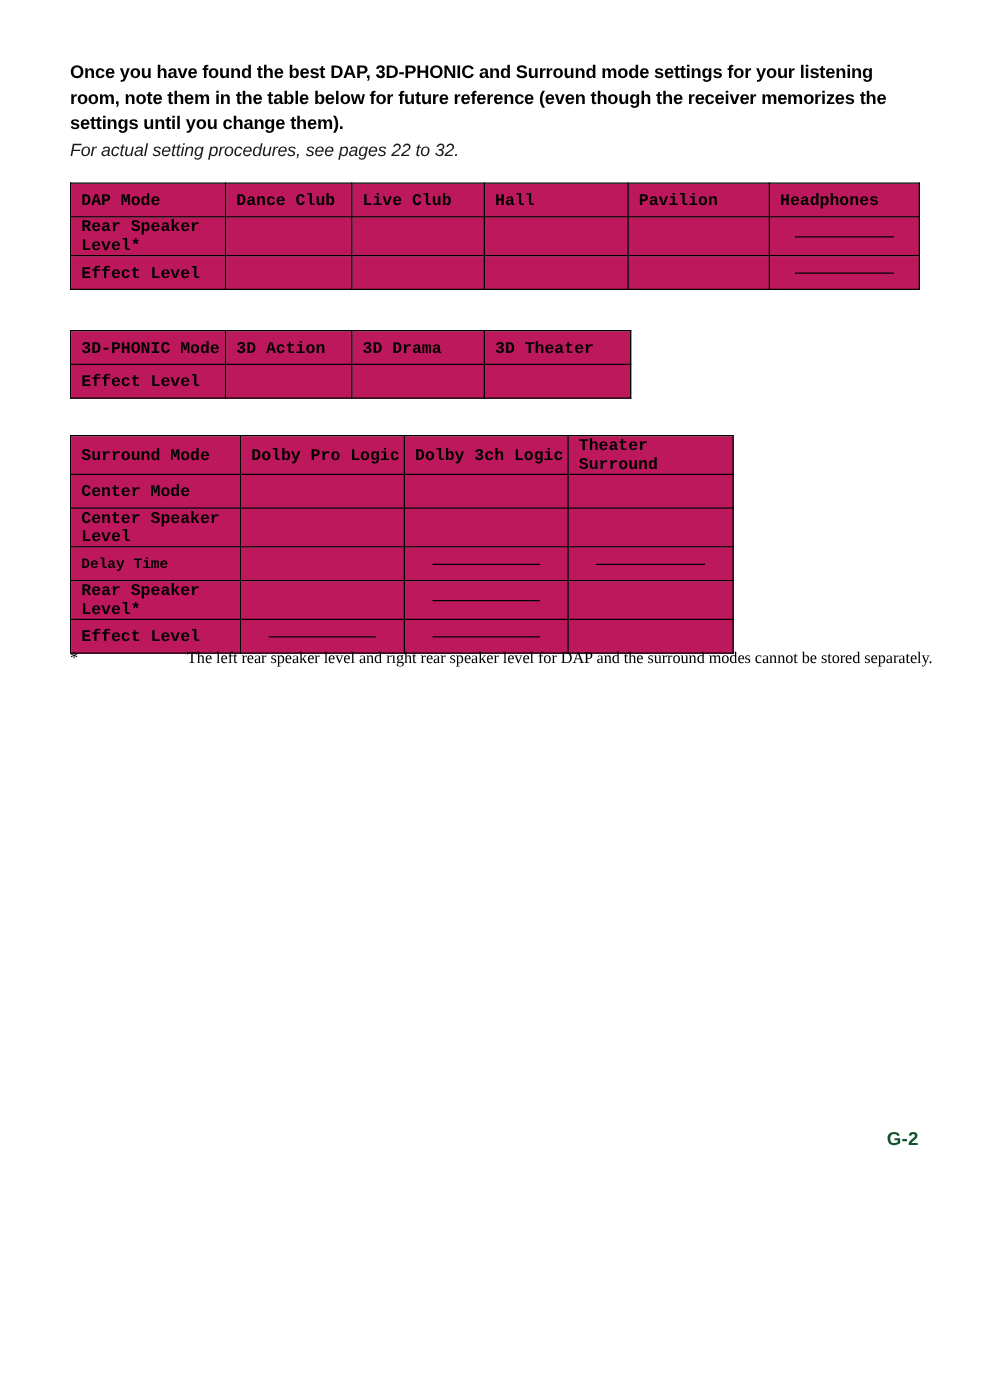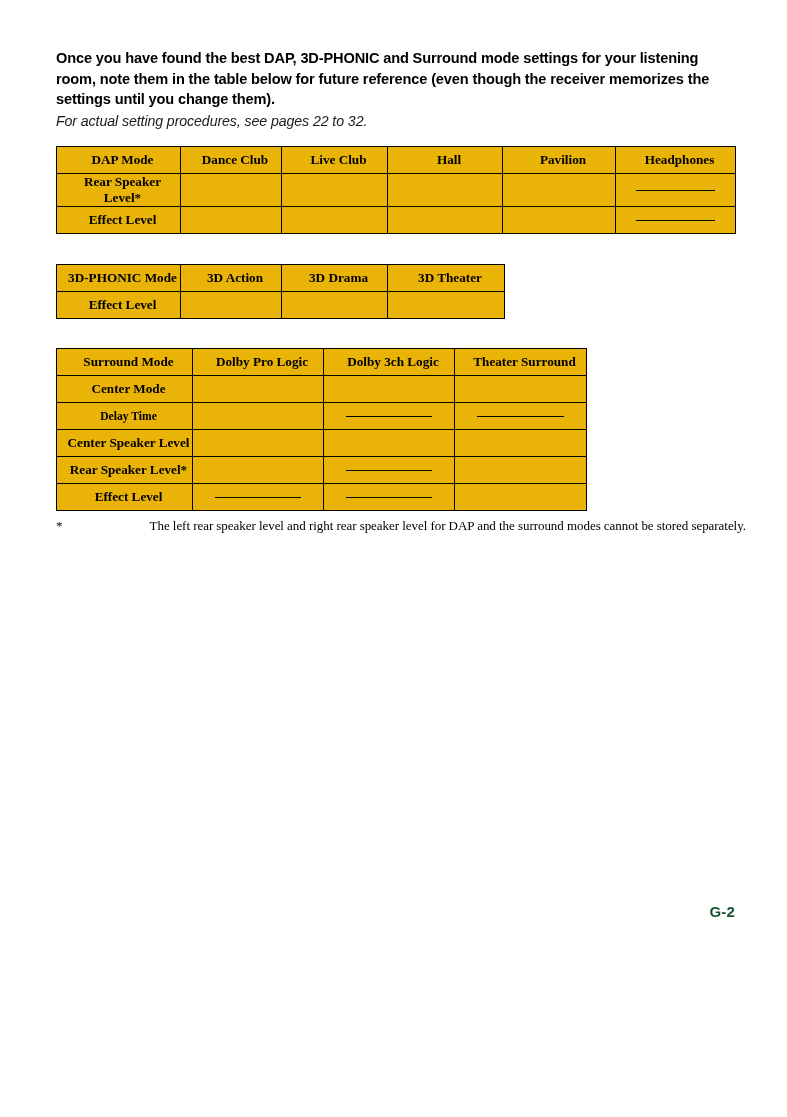--- a/index.html
+++ b/index.html
@@ -53,27 +53,28 @@
   
   .tbl {
     position: absolute;
     border-collapse: collapse;
     table-layout: fixed;
     font-family: "Liberation Serif", serif;
   }
   .tbl td, .tbl th {
     border: 1.3px solid #000;
     padding: 0 0 0 8px;
-    text-align: center;
+    text-align: left;
     vertical-align: middle;
     font-weight: bold;
     font-size: 13.2px;
     height: 27px;
     box-sizing: border-box;
-    background: #eab308;
+    background: #be185d;
+    font-family: Liberation Mono, monospace;
   }
   .tbl th {
     font-weight: bold;
   }
   .tbl td.small-label {
     font-size: 11.6px;
   }
   .tbl td.blank {
     padding: 0;
   }
@@ -250,38 +251,38 @@
       </tr>
     </thead>
     <tbody>
       <tr>
         <td>Center Mode</td>
         <td class="blank"></td>
         <td class="blank"></td>
         <td class="blank"></td>
       </tr>
       <tr>
+        <td>Center Speaker Level</td>
+        <td class="blank"></td>
+        <td class="blank"></td>
+        <td class="blank"></td>
+      </tr>
+      <tr>
         <td class="small-label">Delay Time</td>
         <td class="blank"></td>
         <td class="blank">
           <span class="dashwrap">
               <i class="dash"></i>
             </span>
         </td>
         <td class="blank">
           <span class="dashwrap">
               <i class="dash"></i>
             </span>
         </td>
-      </tr>
-      <tr>
-        <td>Center Speaker Level</td>
-        <td class="blank"></td>
-        <td class="blank"></td>
-        <td class="blank"></td>
       </tr>
       <tr>
         <td>Rear Speaker Level*</td>
         <td class="blank"></td>
         <td class="blank">
           <span class="dashwrap">
               <i class="dash"></i>
             </span>
         </td>
         <td class="blank"></td>

